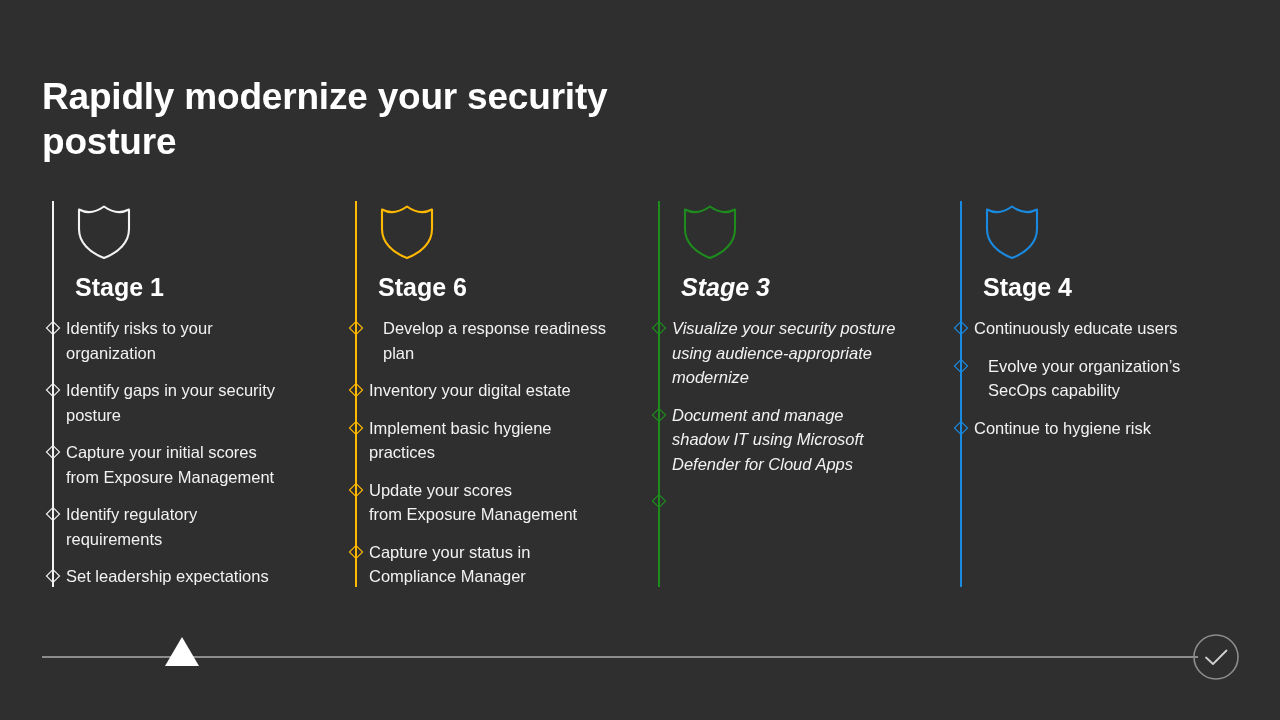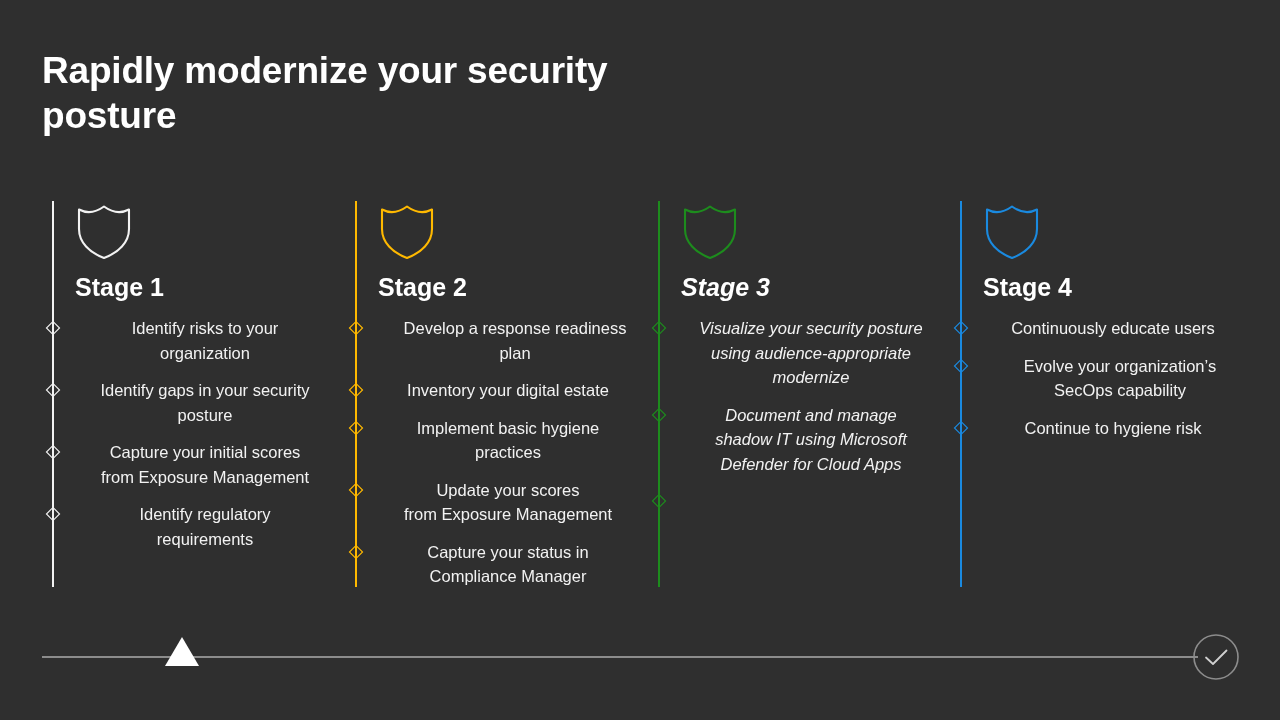--- a/index.html
+++ b/index.html
@@ -9,35 +9,35 @@
     font-family:"Liberation Sans", sans-serif;
     color:#ffffff;
     overflow:hidden;
     position:relative;
   }
   .slide{position:absolute;inset:0;}
 
   
   .title{
     position:absolute;
-    left:42px; top:48px;
+    left:42px; top:74px;
     width:620px;
     font-size:37px;
     line-height:45px;
     font-weight:600;
     letter-spacing:-0.2px;
     color:#ffffff;
     white-space:pre-line;
   }
 
   
   .columns{
     position:absolute;
     left:42px; top:198px;
-    width:1200px; height:392px;text-align:center;
+    width:1200px; height:392px;
   }
   .col{
     position:absolute;
     top:0;
     width:302px;
     height:392px;
   }
   .col-0{left:0px;}
   .col-1{left:303px;}
   .col-2{left:606px;font-style:italic;}
@@ -162,30 +162,38 @@
           </div>
           <div class="item">
             <span class="bullet">
               <svg viewBox="0 0 16 16">
                 <rect x="3.4" y="3.4" width="9.2" height="9.2" transform="rotate(45 8 8)" fill="none" stroke="#f2f2f2" stroke-width="1.2"></rect>
               </svg>
             </span>
             <span class="item-text">Identify regulatory
 requirements</span>
           </div>
+          <div class="item">
+            <span class="bullet">
+              <svg viewBox="0 0 16 16">
+                <rect x="3.4" y="3.4" width="9.2" height="9.2" transform="rotate(45 8 8)" fill="none" stroke="#f2f2f2" stroke-width="1.2"></rect>
+              </svg>
+            </span>
+            <span class="item-text">Set leadership expectations</span>
+          </div>
         </div>
       </div>
       <div class="col col-1">
         <div class="rail" style="background: rgb(255, 185, 0);"></div>
         <div class="shield">
           <svg viewBox="0 0 58 58">
             <path d="M4 7.5 C11.5 11.5 20 11 29 4.5 C38 11 46.5 11.5 54 7.5 L54 27 C54 40.5 43.5 50.5 29 56 C14.5 50.5 4 40.5 4 27 Z" fill="none" stroke="#ffb900" stroke-width="2.1" stroke-linejoin="round"></path>
           </svg>
         </div>
-        <div class="stage-head">Stage 2</div>
+        <div class="stage-head">Stage 6</div>
         <div class="items">
           <div class="item">
             <span class="bullet">
               <svg viewBox="0 0 16 16">
                 <rect x="3.4" y="3.4" width="9.2" height="9.2" transform="rotate(45 8 8)" fill="none" stroke="#ffb900" stroke-width="1.2"></rect>
               </svg>
             </span>
             <span class="item-text indent">Develop a response readiness
 plan</span>
           </div>

